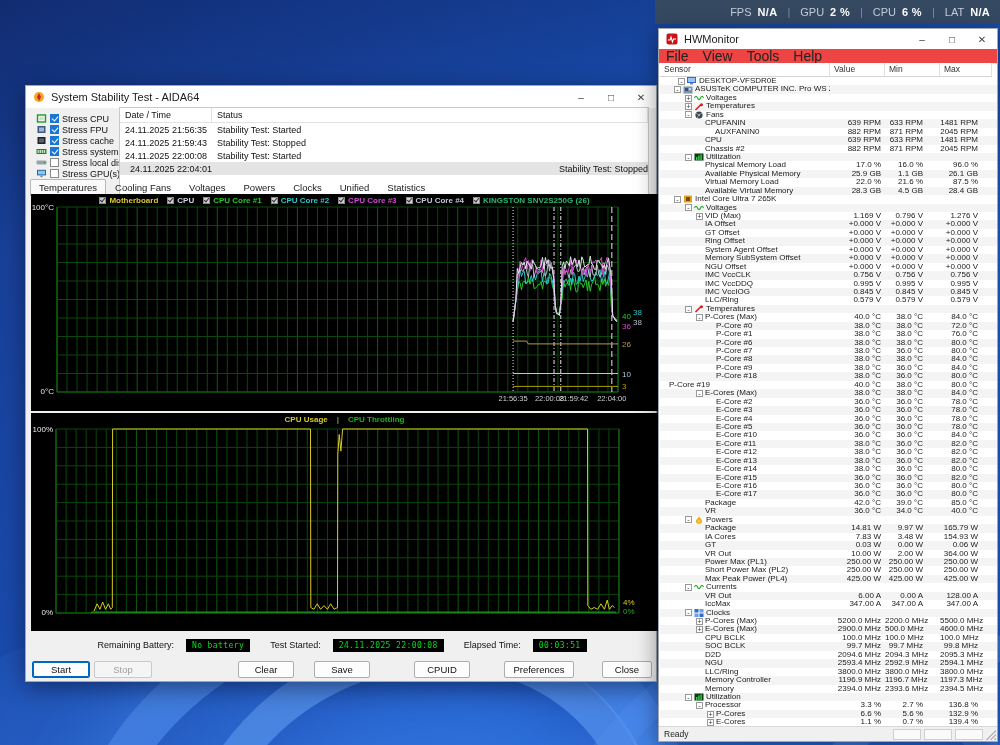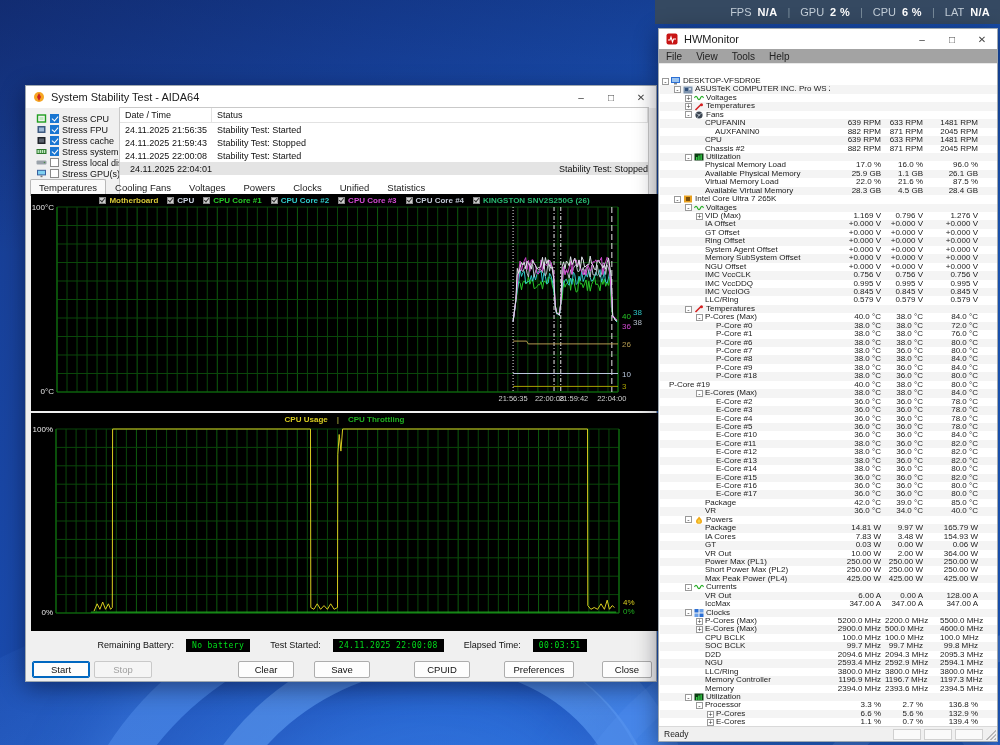--- a/index.html
+++ b/index.html
@@ -62,22 +62,22 @@
   .lcd{background:#000;color:#00dd1a;font-family:"DejaVu Sans Mono",monospace;font-size:8px;
     padding:2px 6px;letter-spacing:.4px;}
   .btn{position:absolute;height:17px;background:#fdfdfd;border:1px solid #adadad;border-radius:2px;
     font-size:9.5px;color:#111;display:flex;align-items:center;justify-content:center;box-sizing:border-box;}
   .btn.primary{border:1px solid #0067c0;box-shadow:0 0 0 1px #0067c0 inset;}
   .btn.disabled{color:#9f9f9f;border-color:#c9c9c9;background:#f5f5f5;}
 
   
   #hwm{left:658px;top:28px;width:340px;height:714px;background:#fff;}
   #hwm .titlebar{height:20px;}
-  #hwm-menu{position:absolute;left:0;top:20px;right:0;height:14px;background:#a3a3a3;
-    display:flex;align-items:center;font-size:10px;color:#222;border-bottom:1px solid #e8e8e8;text-align:right;}
+  #hwm-menu{position:absolute;left:0;top:20px;right:0;height:14px;background:#ef4444;
+    display:flex;align-items:center;font-size:14px;color:#222;border-bottom:1px solid #e8e8e8;text-align:right;}
   #hwm-menu span{padding:0 7px;}
   #hwm-header{position:absolute;left:1px;top:34px;width:332px;height:13px;background:#fff;
     border-bottom:1px solid #d4d4d4;display:grid;grid-template-columns:170px 55px 55px 52px;
     font-size:8.5px;color:#333;}
   #hwm-header span{border-right:1px solid #e0e0e0;padding:1px 0 0 4px;}
   #hwm-body{position:absolute;left:1px;top:48px;width:337px;height:651px;overflow:hidden;
     font-size:8px;color:#1a1a1a;}
   .hw-row{display:grid;grid-template-columns:170px 55px 55px 55px;height:8.45px;line-height:8.45px;align-items:center;}
   .hw-row.alt{background:#f4f4f4;}
   .hw-label{display:flex;align-items:center;overflow:hidden;white-space:nowrap;}
@@ -476,23 +476,29 @@
           <div class="cap-btn">□</div>
           <div class="cap-btn">✕</div>
         </div>
     </div>
     <div id="hwm-menu">
         <span>File</span>
         <span>View</span>
         <span>Tools</span>
         <span>Help</span>
       </div>
+    <div id="hwm-header">
+        <span>Sensor</span>
+        <span>Value</span>
+        <span>Min</span>
+        <span>Max</span>
+      </div>
     <div id="hwm-body">
         <div class="hw-row">
-          <span class="hw-label" style="padding-left: 2px;">
+          <span class="hw-label" style="padding-left: 18px;">
             <span class="hw-exp">-</span>
             <span class="hw-ico"><svg viewBox="0 0 10 8">
                 <rect x="0" y="0" width="9" height="6" fill="#2b6fd4"></rect>
                 <rect x="1" y="1" width="7" height="4" fill="#9cc4f0"></rect>
                 <rect x="3" y="6" width="3" height="1.5" fill="#888"></rect>
               </svg></span>
             <span>DESKTOP-VFSDR0E</span>
           </span>
           <span class="hw-v"></span>
           <span class="hw-m"></span>

